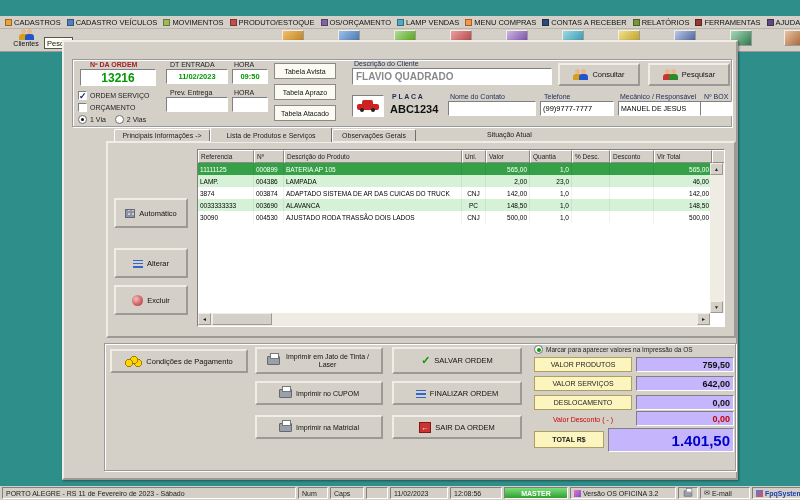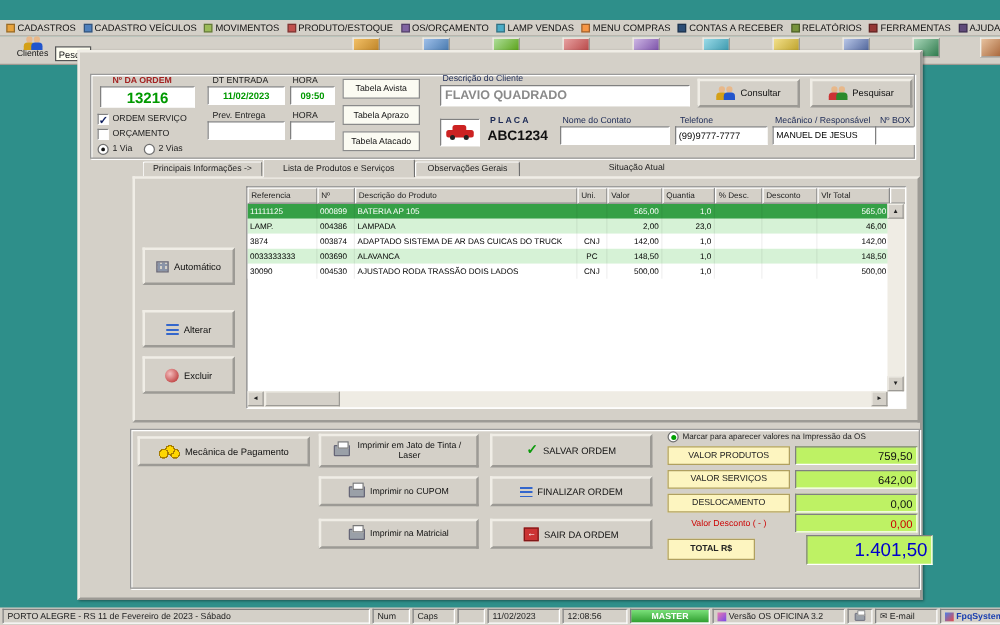--- a/index.html
+++ b/index.html
@@ -48,21 +48,21 @@
   .grow{display:flex;height:12px;background:#fff;}
   .grow.alt{background:#d6f2d6;}
   .grow.sel{background:#35a046;color:#fff;}
   .gc{font-size:6.5px;display:flex;align-items:center;padding:0 2px;overflow:hidden;white-space:nowrap;flex:0 0 auto;border-right:1px solid rgba(0,0,0,0.06);}
   .gc.r{justify-content:flex-end;}
   .gc.c{justify-content:center;}
   .sb{background:#efece4;}
   .sbtn{background:#d4d0c8;border:1px outset #f0ede6;font-size:5px;display:flex;align-items:center;justify-content:center;color:#222;}
   
   .ylabel{background:#fdf5c0;border:1px solid #b0a060;font-size:7px;color:#222;display:flex;align-items:center;justify-content:center;text-align:center;}
-  .vbox{background:#bef264;border:1px solid;border-color:#808080 #fff #fff #808080;font-weight:normal;font-size:9px;color:#111;display:flex;align-items:center;justify-content:flex-end;padding-right:3px;}
+  .vbox{background:#c4b5fd;border:1px solid;border-color:#808080 #fff #fff #808080;font-weight:bold;font-size:9px;color:#111;display:flex;align-items:center;justify-content:flex-end;padding-right:3px;}
   
   .person{position:relative;width:9px;height:11px;display:inline-block;flex:0 0 auto;}
   .person::before{content:"";position:absolute;top:0;left:2px;width:5px;height:5px;border-radius:50%;background:#e8b88a;}
   .person::after{content:"";position:absolute;bottom:0;left:0;width:9px;height:6px;border-radius:3px 3px 0 0;background:var(--shirt,#2255cc);}
   .car{position:relative;width:22px;height:12px;display:inline-block;}
   .car::after{content:"";position:absolute;left:0;right:0;bottom:2px;height:6px;background:#cc2222;border-radius:2px;}
   .car::before{content:"";position:absolute;left:5px;right:6px;top:0;height:5px;background:#cc2222;border-radius:2px 2px 0 0;}
   .wheel{position:absolute;bottom:0;width:4px;height:4px;border-radius:50%;background:#222;z-index:2;}
   .coins{width:17px;height:12px;background:
     radial-gradient(circle at 4px 8px,#ffd700 0 3px,#a67c00 3px 4px,transparent 4px),
@@ -342,21 +342,21 @@
           <div class="sbtn abs" style="width:13px;height:12px;left:0;">◄</div>
           <div class="sbtn abs" style="width:60px;height:12px;left:14px;"></div>
           <div class="sbtn abs" style="width:13px;height:12px;right:0;">►</div>
         </div>
       </div>
 
       <div class="abs groupbox" style="left:38px;top:284px;width:632px;height:128px;"></div>
 
       <div class="abs btn3" style="left:44px;top:290px;width:138px;height:24px;">
         <span class="coins"></span>
-        <span>Mecânica de Pagamento</span>
+        <span>Condições de Pagamento</span>
       </div>
 
       <div class="abs btn3" style="left:189px;top:288px;width:128px;height:27px;font-size:7px;">
         <span class="printer"></span>
         <span style="width:88px;white-space:normal;line-height:1.1;">Imprimir em Jato de Tinta / Laser</span>
       </div>
       <div class="abs btn3" style="left:189px;top:322px;width:128px;height:24px;font-size:7px;">
         <span class="printer"></span>
         <span>Imprimir no CUPOM</span>
       </div>
@@ -389,21 +389,21 @@
       <div class="abs ylabel" style="left:468px;top:317px;width:98px;height:15px;">VALOR SERVIÇOS</div>
       <div class="abs vbox" style="left:570px;top:317px;width:98px;height:15px;">642,00</div>
 
       <div class="abs ylabel" style="left:468px;top:336px;width:98px;height:15px;">DESLOCAMENTO</div>
       <div class="abs vbox" style="left:570px;top:336px;width:98px;height:15px;">0,00</div>
 
       <div class="abs" style="left:468px;top:353px;width:98px;height:14px;font-size:7px;color:#cc0000;display:flex;align-items:center;justify-content:center;">Valor Desconto ( - )</div>
       <div class="abs vbox" style="left:570px;top:352px;width:98px;height:15px;color:#cc0000;">0,00</div>
 
       <div class="abs ylabel" style="left:468px;top:372px;width:70px;height:17px;font-weight:bold;">TOTAL R$</div>
-      <div class="abs vbox" style="left:542px;top:369px;width:101px;height:24px;font-size:15px;color:#0000cc;margin-left:37px;">1.401,50</div>
+      <div class="abs vbox" style="left:542px;top:369px;width:126px;height:24px;font-size:15px;color:#0000cc;">1.401,50</div>
 
     </div>
   </div>
 
   <div class="abs statusbar">
     <div class="sp" style="width:294px;">PORTO ALEGRE - RS 11 de Fevereiro de 2023 - Sábado</div>
     <div class="sp" style="width:30px;">Num</div>
     <div class="sp" style="width:34px;">Caps</div>
     <div class="sp" style="width:22px;"></div>
     <div class="sp" style="width:58px;">11/02/2023</div>

